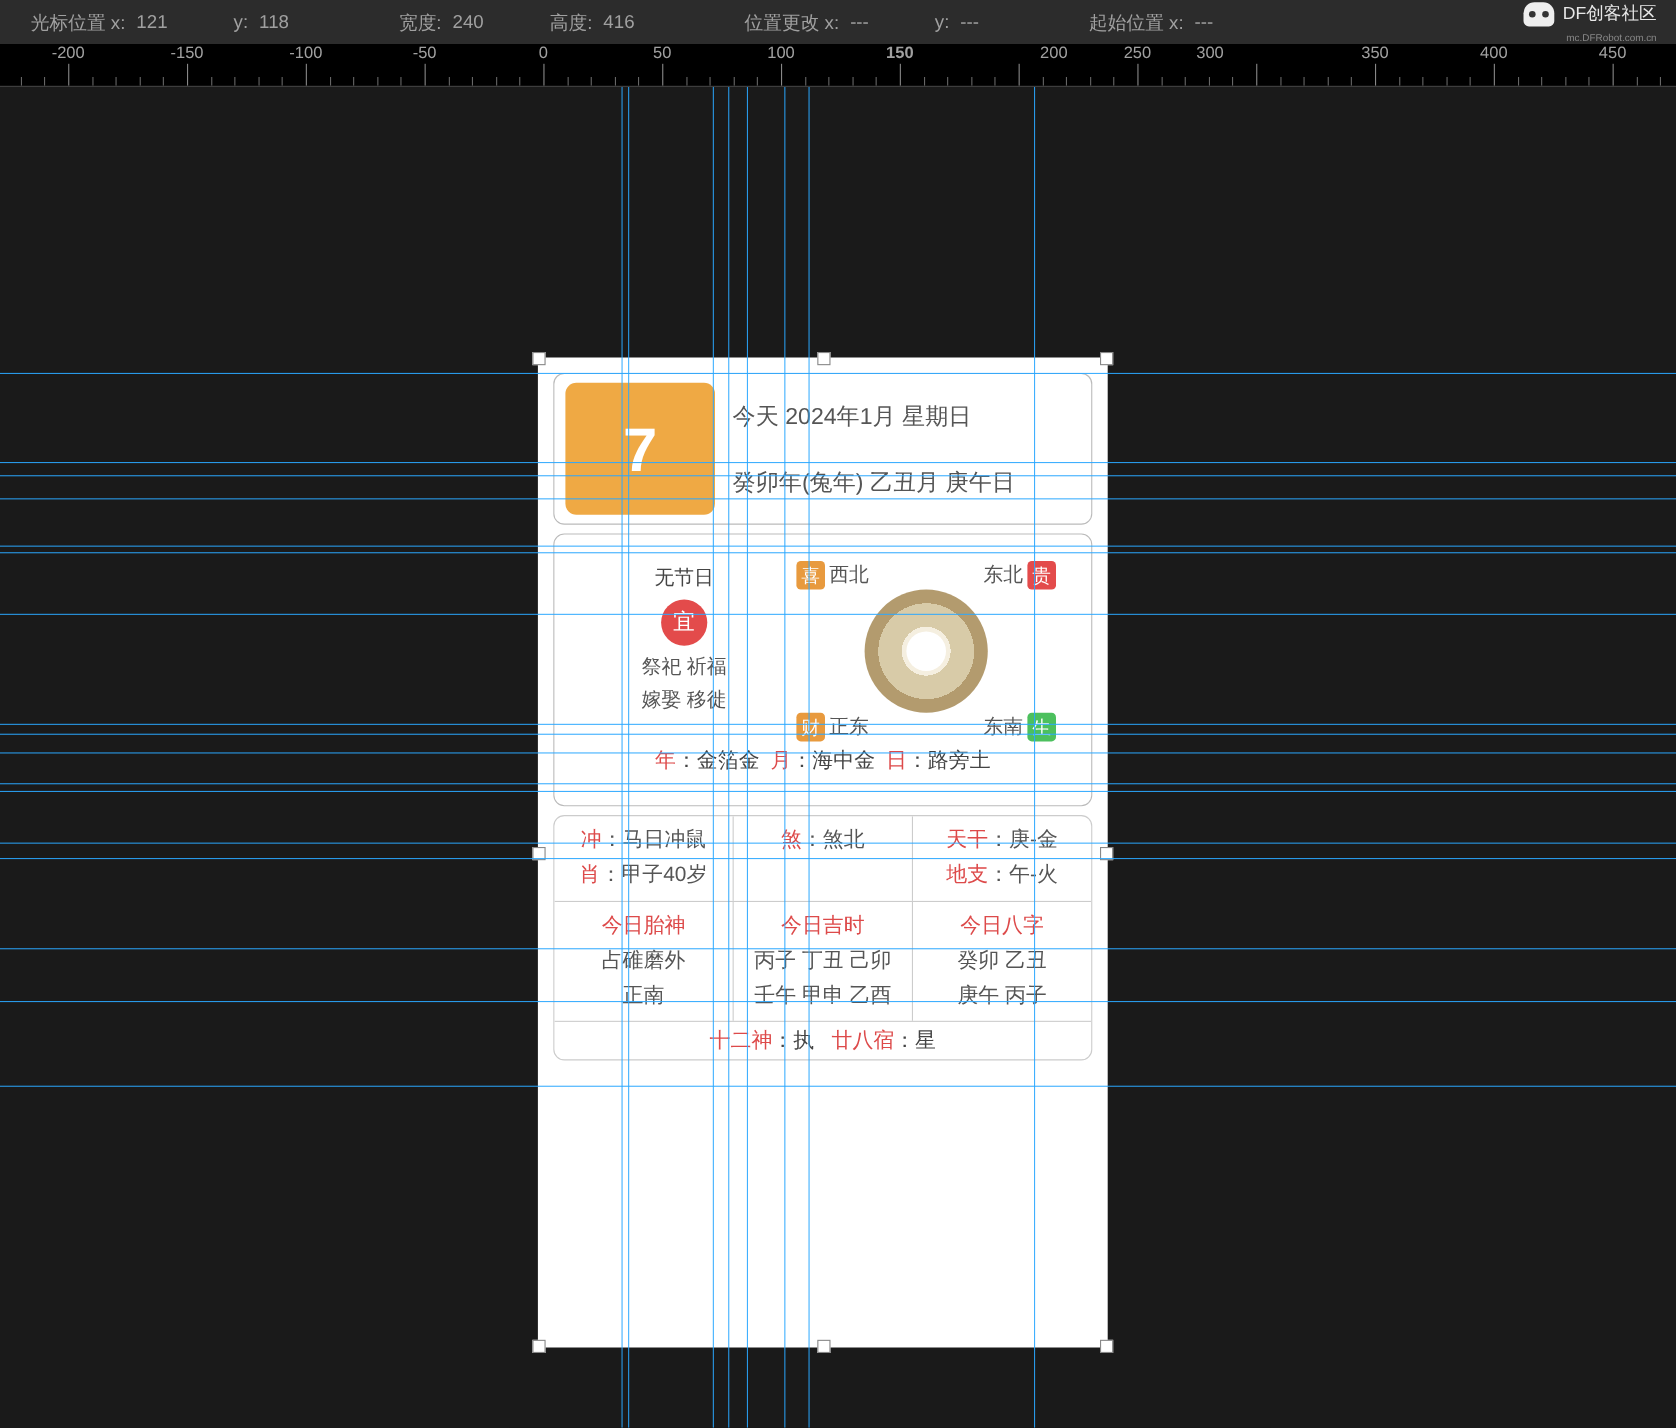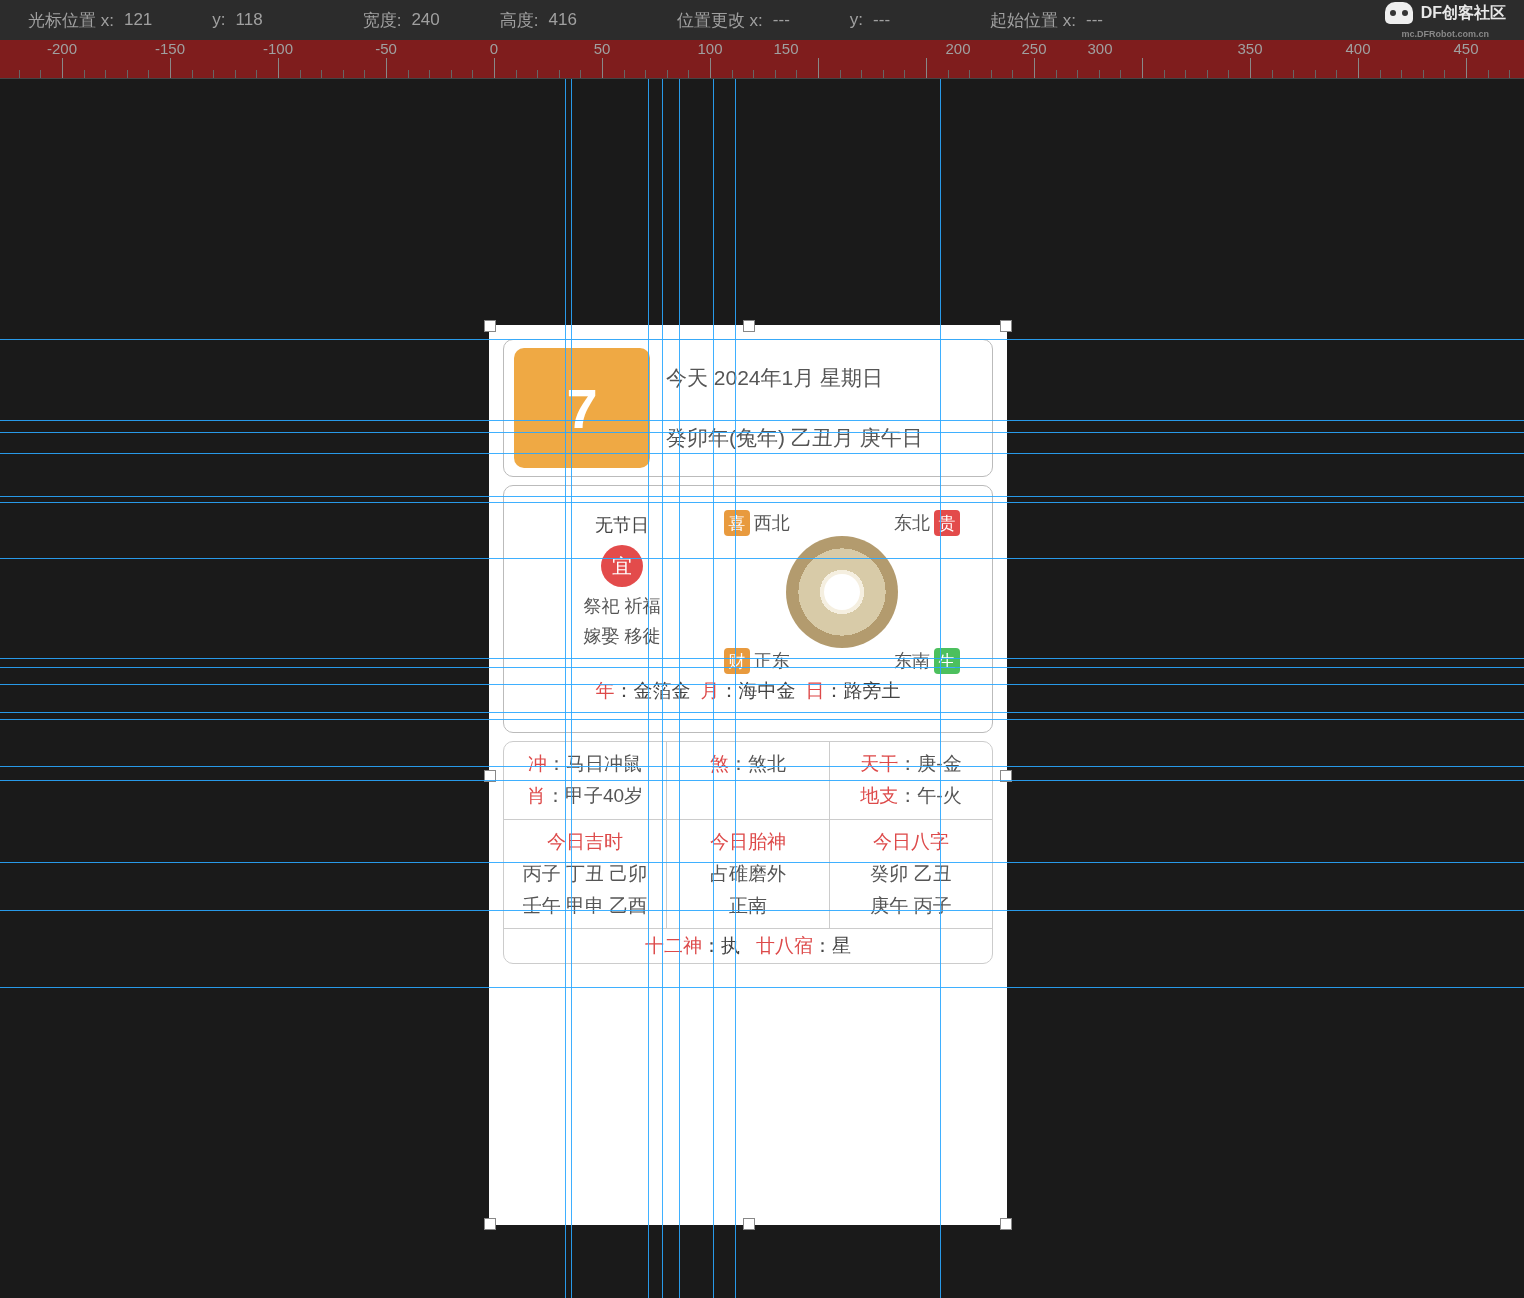--- a/index.html
+++ b/index.html
@@ -1,28 +1,28 @@
 <!DOCTYPE html>
 <html><head>
 <meta charset="utf-8">
 <style>
 html,body{margin:0;padding:0;width:1524px;height:1298px;background:#1a1a1a;font-family:-apple-system,"PingFang SC","Microsoft YaHei",sans-serif;overflow:hidden;position:relative}
 
 .topbar{position:absolute;top:0;left:0;right:0;height:40px;background:#2c2c2c;color:#a0a0a0;font-size:17px;display:flex;align-items:center;padding-left:28px;z-index:30}
 .topbar span{margin-right:10px}
 .topbar .gap{width:80px}
 .topbar .gap2{width:40px}
-.brand{position:absolute;right:8px;top:2px;color:#e8e8e8;font-size:16px;font-weight:700;display:flex;align-items:center;gap:6px;flex-direction:column;line-height:1}
+.brand{position:absolute;right:8px;top:2px;color:#e8e8e8;font-size:16px;font-weight:400;display:flex;align-items:flex-end;gap:6px;flex-direction:column;line-height:1}
 .brand .robot{width:28px;height:22px;background:#eee;border-radius:10px 10px 5px 5px;position:relative}
 .brand .robot::before,.brand .robot::after{content:'';position:absolute;width:6px;height:6px;background:#333;border-radius:50%;top:8px}
 .brand .robot::before{left:5px}.brand .robot::after{right:5px}
 .brand .sub{font-size:9px;color:#888}
 .brand-row{display:flex;align-items:center;gap:8px}
 
-.ruler{position:absolute;top:40px;left:0;right:0;height:38px;background:#7f1d1d;border-bottom:1px solid #444;z-index:25;overflow:hidden}
+.ruler{position:absolute;top:40px;left:0;right:0;height:38px;background:#000000;border-bottom:1px solid #444;z-index:25;overflow:hidden}
 .ruler .ticks{position:absolute;inset:0}
 .ruler .major{position:absolute;top:18px;bottom:0;width:1px;background:#888}
 .ruler .minor{position:absolute;top:30px;bottom:0;width:1px;background:#666}
 .ruler .lbl{position:absolute;top:0;color:#a0a0a0;font-size:15px;transform:translateX(-50%)}
 
 .canvas{position:absolute;top:78px;left:0;right:0;bottom:0;background:#1a1a1a}
 
 .h-guide,.v-guide{position:absolute;background:#2aa7ff;opacity:0.9;z-index:10;pointer-events:none}
 .h-guide{left:0;right:0;height:1px}
 .v-guide{top:0;bottom:0;width:1px}
@@ -134,21 +134,21 @@
       <div class="minor" style="left: 645.2px;"></div>
       <div class="minor" style="left: 666.8px;"></div>
       <div class="minor" style="left: 688.4px;"></div>
       <div class="major" style="left: 710px;"></div>
       <div class="lbl" style="left: 710px;">100</div>
       <div class="minor" style="left: 731.6px;"></div>
       <div class="minor" style="left: 753.2px;"></div>
       <div class="minor" style="left: 774.8px;"></div>
       <div class="minor" style="left: 796.4px;"></div>
       <div class="major" style="left: 818px;"></div>
-      <div class="lbl" style="left: 786px;">150</div>
+      <div class="lbl" style="left: 818px; font-weight: bold;">150</div>
       <div class="minor" style="left: 839.6px;"></div>
       <div class="minor" style="left: 861.2px;"></div>
       <div class="minor" style="left: 882.8px;"></div>
       <div class="minor" style="left: 904.4px;"></div>
       <div class="major" style="left: 926px;"></div>
       <div class="lbl" style="left: 958px;">200</div>
       <div class="minor" style="left: 947.6px;"></div>
       <div class="minor" style="left: 969.2px;"></div>
       <div class="minor" style="left: 990.8px;"></div>
       <div class="minor" style="left: 1012.4px;"></div>
@@ -268,27 +268,27 @@
           <div class="c cb">
             <span class="red">煞</span>：<span>煞北</span>
           </div>
           <div class="c">
             <div><span class="red">天干</span>：<span>庚-金</span></div>
             <div><span class="red">地支</span>：<span>午-火</span></div>
           </div>
         </div>
         <div class="row">
           <div class="c cb">
-            <div class="red">今日吉时</div>
-            <div>丙子 丁丑 己卯 壬午 甲申 乙酉</div>
-          </div>
-          <div class="c cb">
             <div class="red">今日胎神</div>
             <div>占碓磨外</div>
             <div>正南</div>
+          </div>
+          <div class="c cb">
+            <div class="red">今日吉时</div>
+            <div>丙子 丁丑 己卯 壬午 甲申 乙酉</div>
           </div>
           <div class="c">
             <div class="red">今日八字</div>
             <div>癸卯 乙丑</div>
             <div>庚午 丙子</div>
           </div>
         </div>
         <div class="twshen">
           <span class="red">十二神</span>：<span>执</span>&nbsp;&nbsp;
           <span class="red">廿八宿</span>：<span>星</span>

